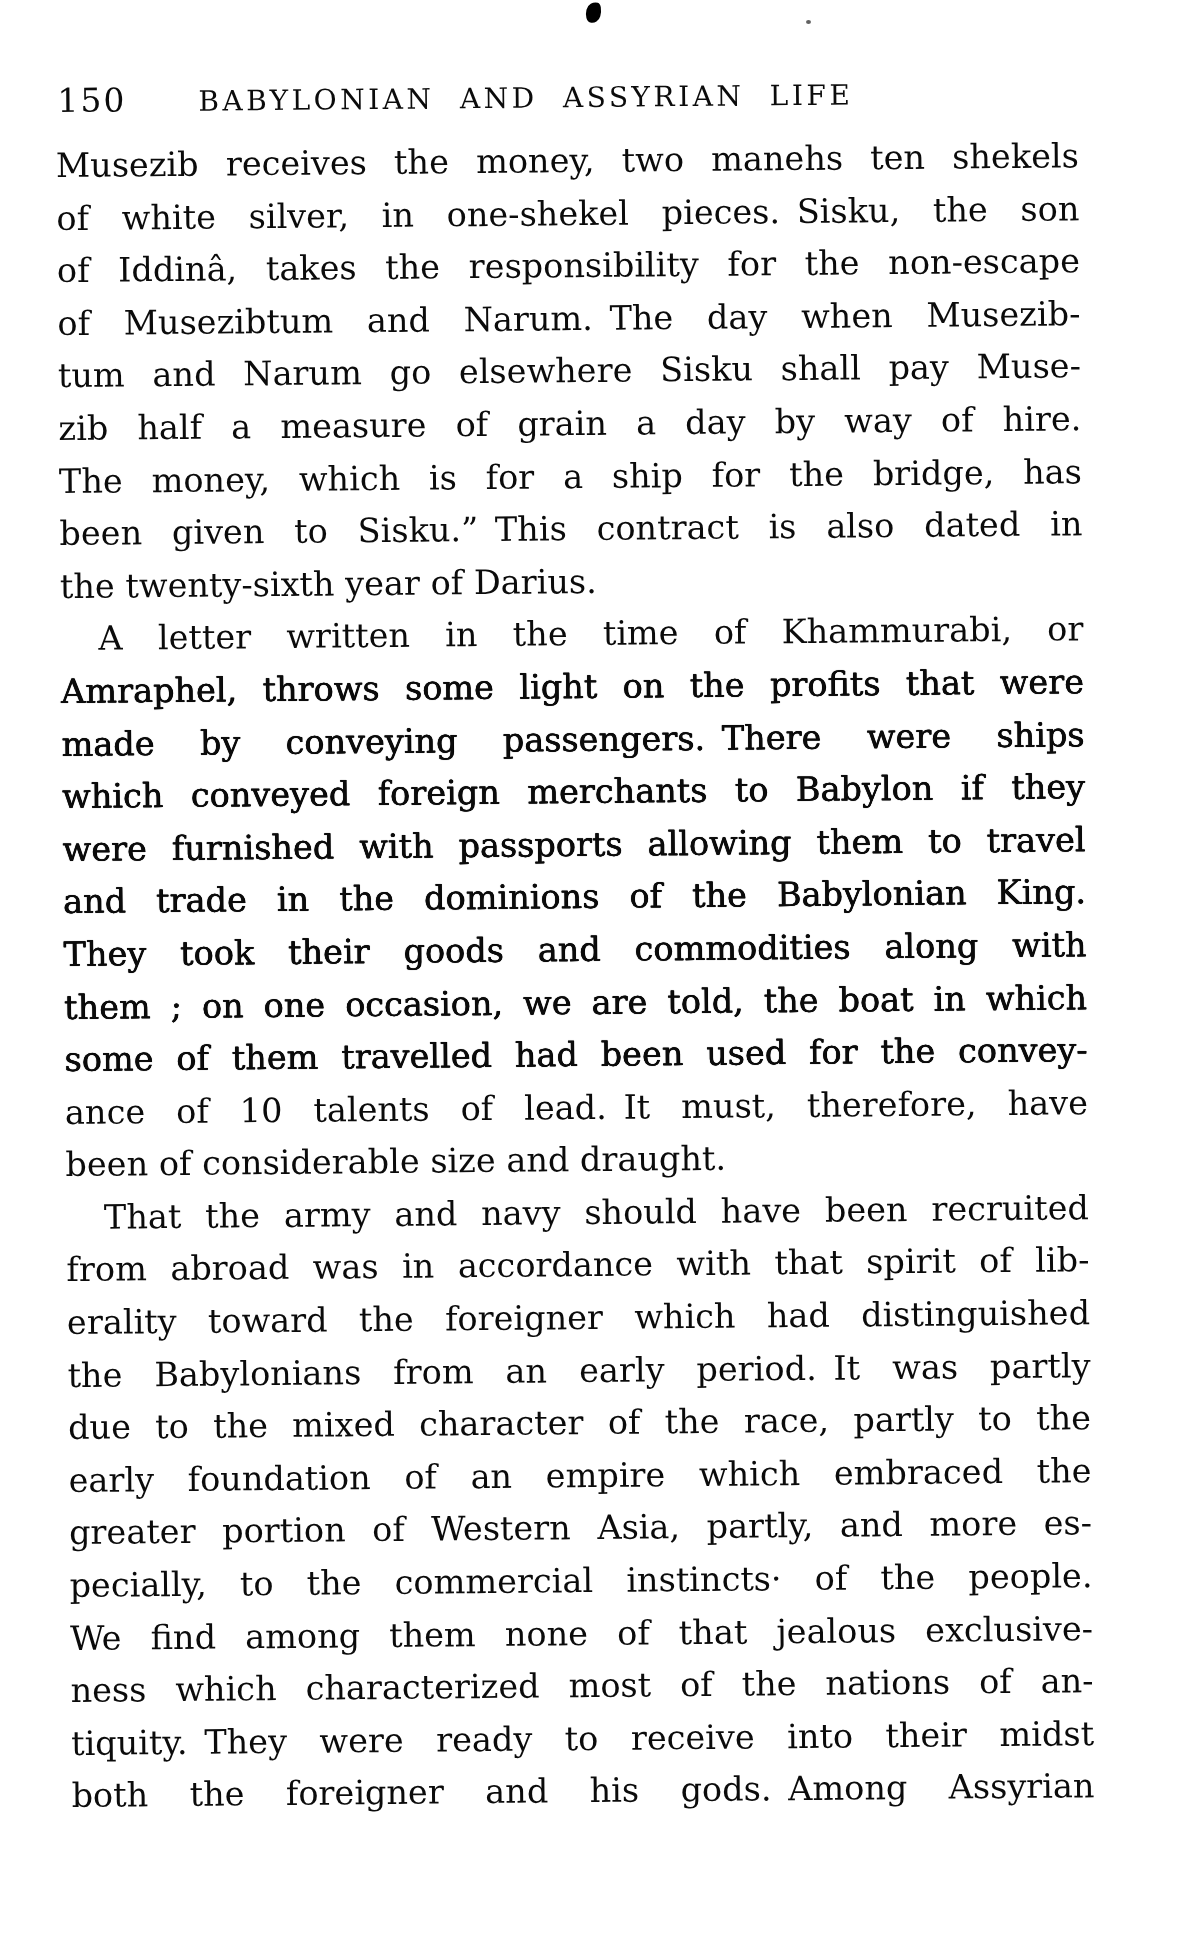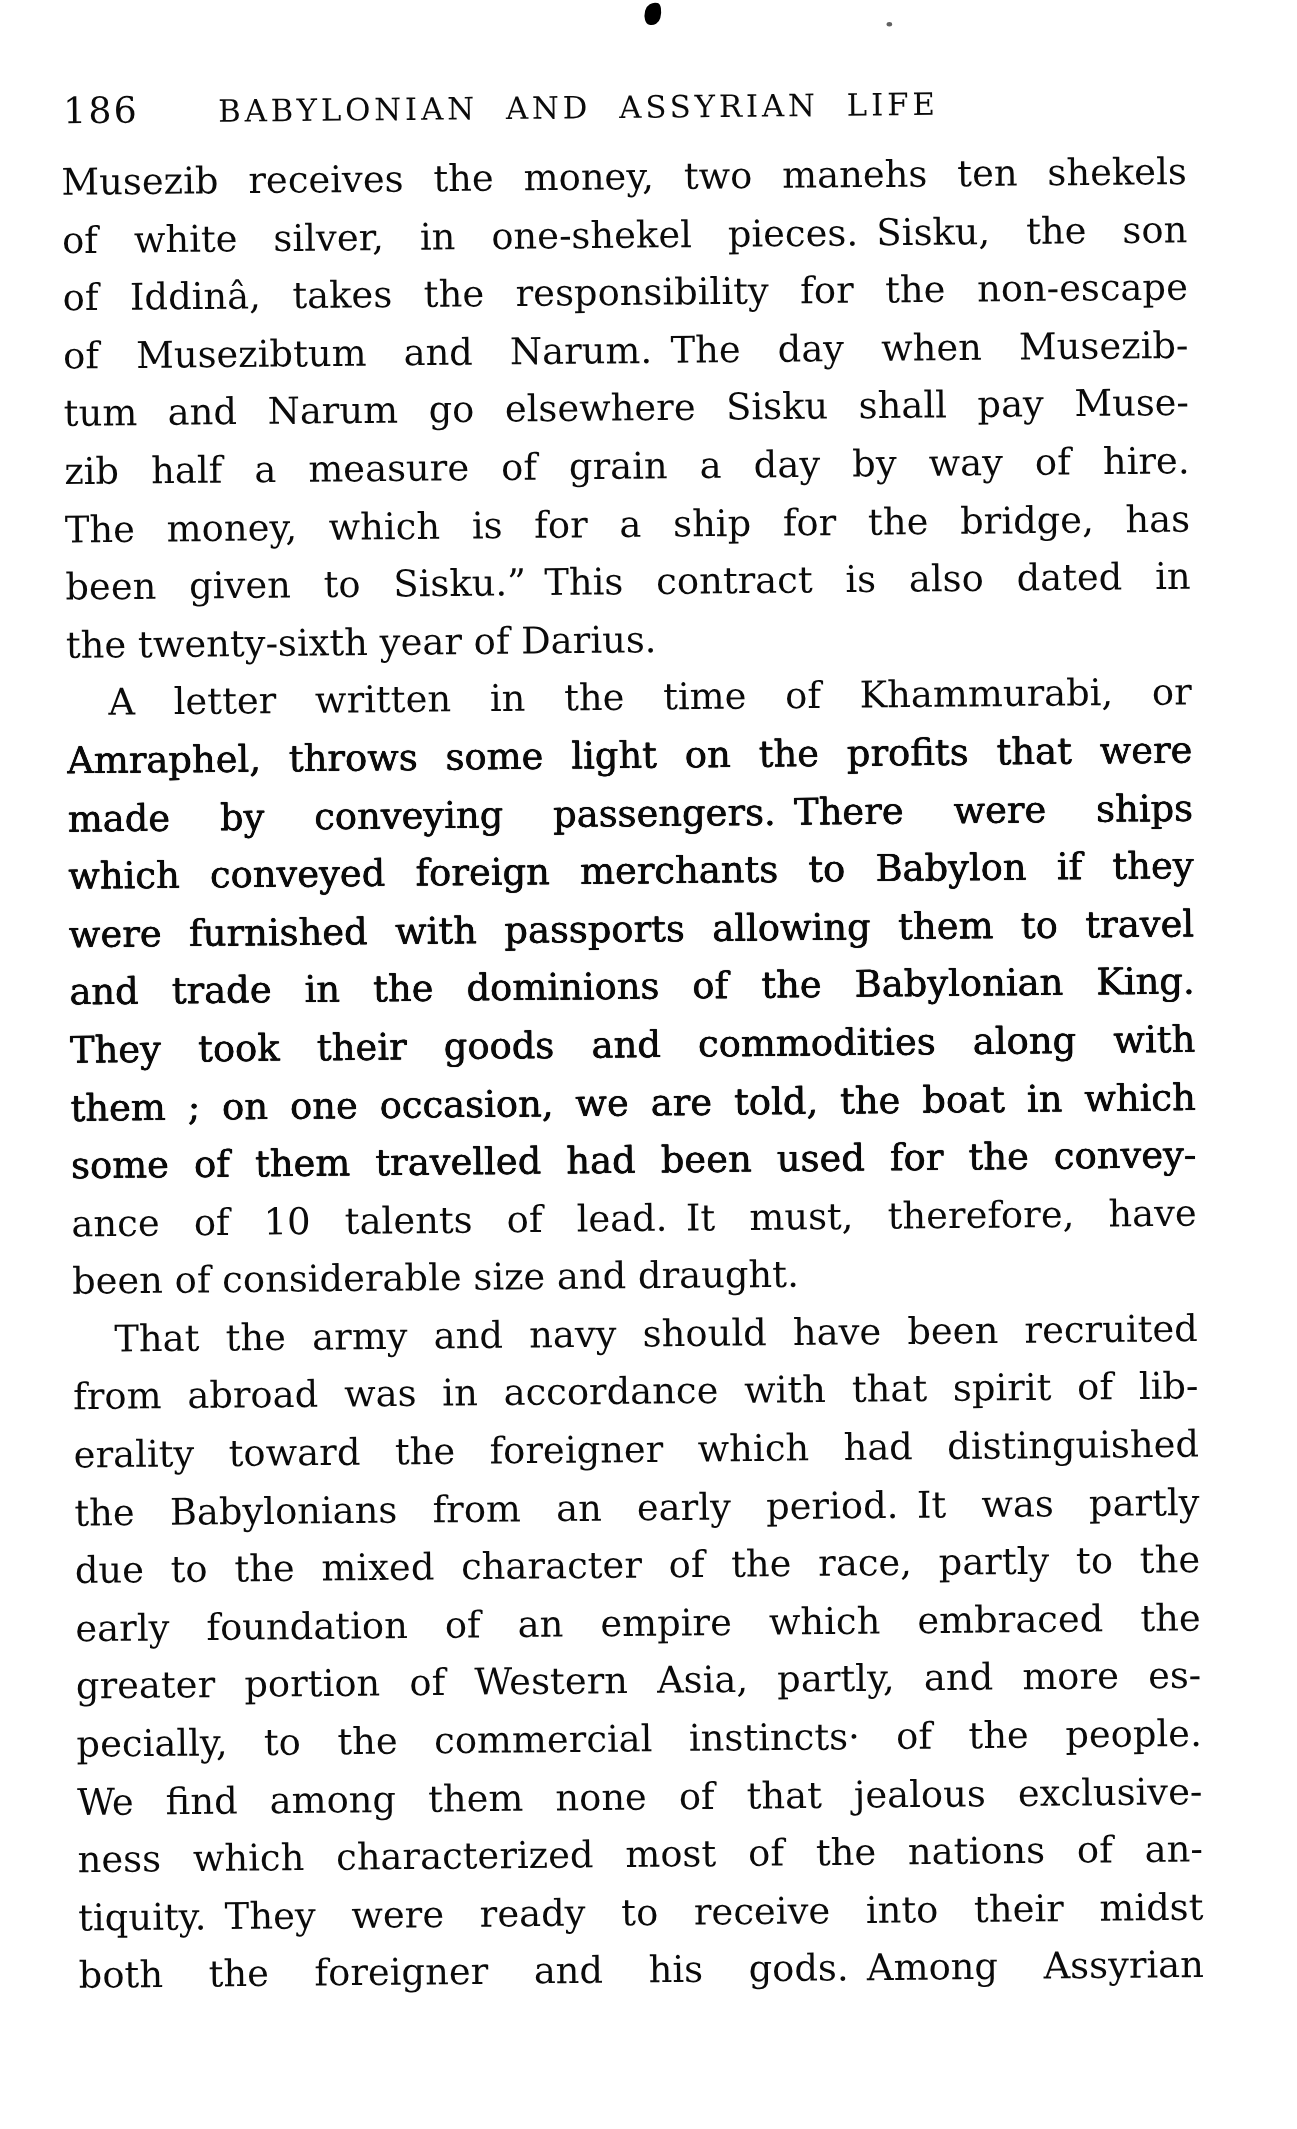--- a/index.html
+++ b/index.html
@@ -68,21 +68,21 @@
   }
 </style>
 </head>
 <body>
 
 <div class="ink-blot"></div>
 <div class="speck"></div>
 
 <div class="page">
   <div class="header">
-    <span class="page-number">186</span>
+    <span class="page-number">150</span>
     <span class="running-head">BABYLONIAN AND ASSYRIAN LIFE</span>
   </div>
 
   <div class="text-block">
       <div class="line">Musezib receives the money, two manehs ten shekels</div>
       <div class="line">of white silver, in one-shekel pieces. Sisku, the son</div>
       <div class="line">of Iddinâ, takes the responsibility for the non-escape</div>
       <div class="line">of Musezibtum and Narum. The day when Musezib-</div>
       <div class="line">tum and Narum go elsewhere Sisku shall pay Muse-</div>
       <div class="line">zib half a measure of grain a day by way of hire.</div>

